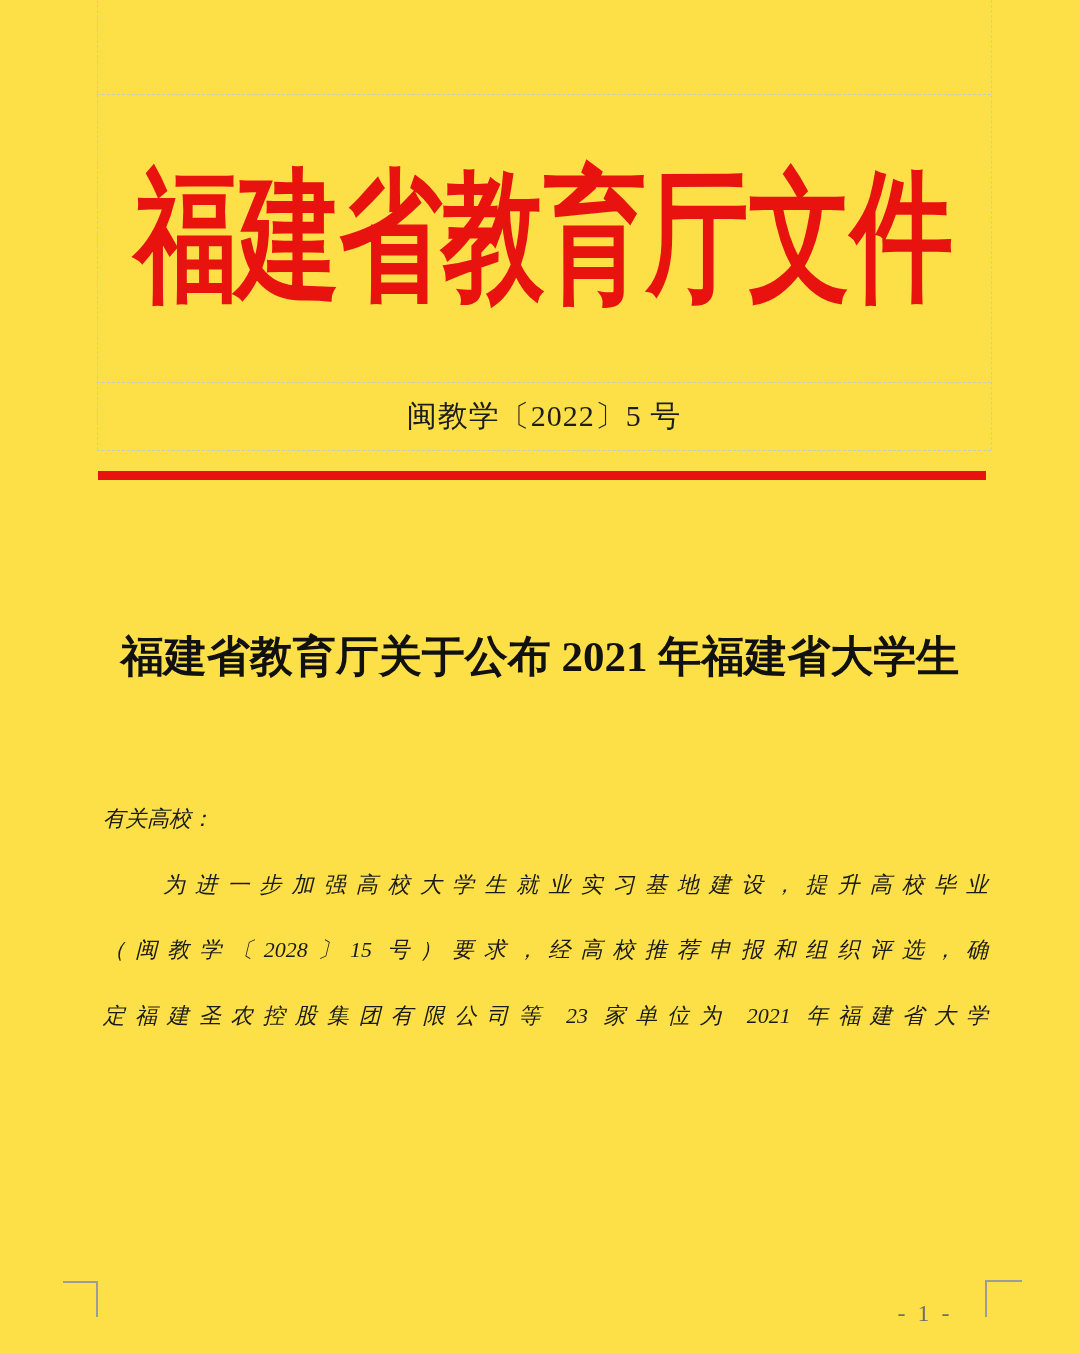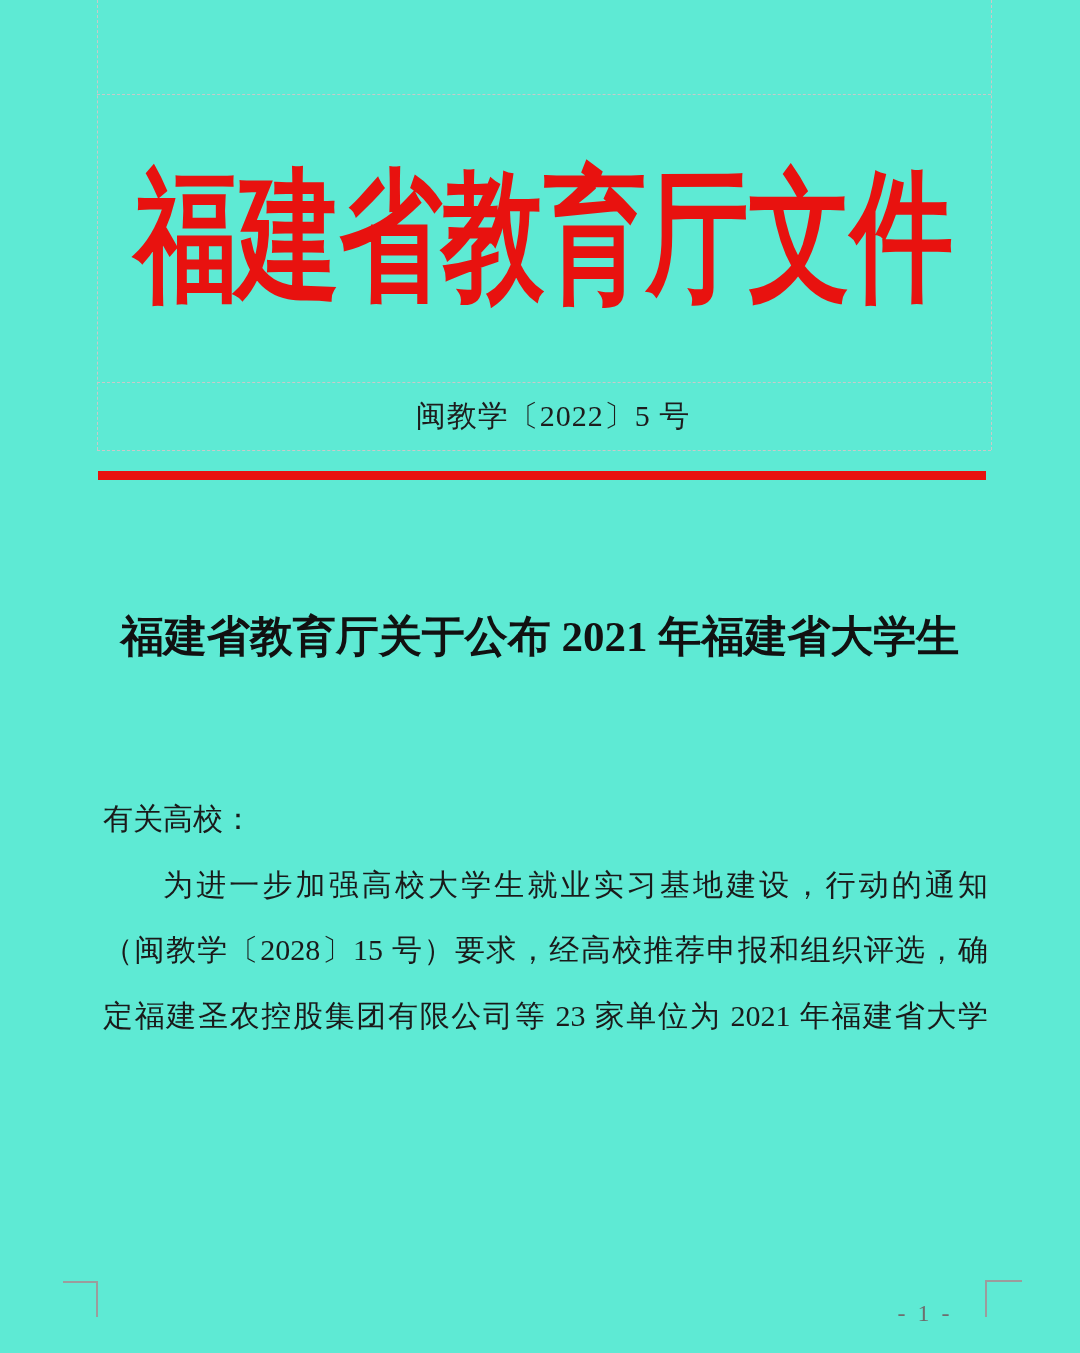--- a/index.html
+++ b/index.html
@@ -1,21 +1,21 @@
 <!DOCTYPE html>
 <html><head>
 <meta charset="utf-8">
 <style>
   * { margin: 0; padding: 0; box-sizing: border-box; }
   html, body { background: #ffffff; }
   .page {
     position: relative;
     width: 1080px;
     height: 1353px;
-    background: #5eead4;
+    background: #fde047;
     overflow: hidden;
     font-family: "Liberation Serif", serif;
     --red: #e8120f;
     --dash: #c9c9c9;
     --mark: #9c9c9c;
   }
   .vline { position: absolute; width: 0; border-left: 1px dashed var(--dash); }
   .hline { position: absolute; height: 0; border-top: 1px dashed var(--dash); }
   .vline-left  { left: 97px;  top: 0; height: 450px; }
   .vline-right { left: 991px; top: 0; height: 450px; }
@@ -25,39 +25,39 @@
 
   .org-title-box {
     position: absolute; left: 97px; top: 94px; width: 894px; height: 288px;
     display: flex; align-items: center; justify-content: center;
   }
   .org-title {
     font-size: 142px; font-weight: bold; color: var(--red);
     white-space: nowrap; transform: scaleX(0.72); transform-origin: center;
   }
   .doc-number-box {
-    position: absolute; left: 106px; top: 382px; width: 894px; height: 68px;
+    position: absolute; left: 97px; top: 382px; width: 894px; height: 68px;
     display: flex; align-items: center; justify-content: center;
   }
   .doc-number { font-size: 30px; color: #1d1d1d; letter-spacing: 1px; }
 
   .red-rule {
     position: absolute; left: 98px; top: 471px; width: 888px; height: 9px;
     background: var(--red);
   }
 
   .doc-title {
-    position: absolute; left: 0; top: 600px; width: 1080px;
+    position: absolute; left: 0; top: 620px; width: 1080px;
     text-align: center; font-size: 43px; font-weight: bold; color: #111111;
     line-height: 73px;
   }
 
   .body-block {
     position: absolute; left: 103px; top: 786px; width: 885px;
-    font-size: 30px; color: #1a1a1a; line-height: 65.5px;
+    font-size: 22px; color: #1a1a1a; line-height: 65.5px; font-style: italic;
   }
   .line { text-align: justify; }
   .line.full { text-align-last: justify; }
   .line.indent { text-indent: 60px; }
 
   .crop-mark-left {
     position: absolute; left: 63px; top: 1281px; width: 35px; height: 36px;
     border-top: 2px solid var(--mark); border-right: 2px solid var(--mark);
   }
   .crop-mark-right {
@@ -90,21 +90,21 @@
   </div>
 
   <div class="red-rule"></div>
 
   <div class="doc-title">
     <div>福建省教育厅关于公布 2021 年福建省大学生</div>
   </div>
 
   <div class="body-block">
     <div class="line">有关高校：</div>
-    <div class="line full indent">为进一步加强高校大学生就业实习基地建设，行动的通知</div>
+    <div class="line full indent">为进一步加强高校大学生就业实习基地建设，提升高校毕业</div>
     <div class="line full">（闽教学〔2028〕15 号）要求，经高校推荐申报和组织评选，确</div>
     <div class="line full">定福建圣农控股集团有限公司等 23 家单位为 2021 年福建省大学</div>
   </div>
 
   <div class="crop-mark-left"></div>
   <div class="crop-mark-right"></div>
   <div class="page-num">- 1 -</div>
 
 </div>
 

